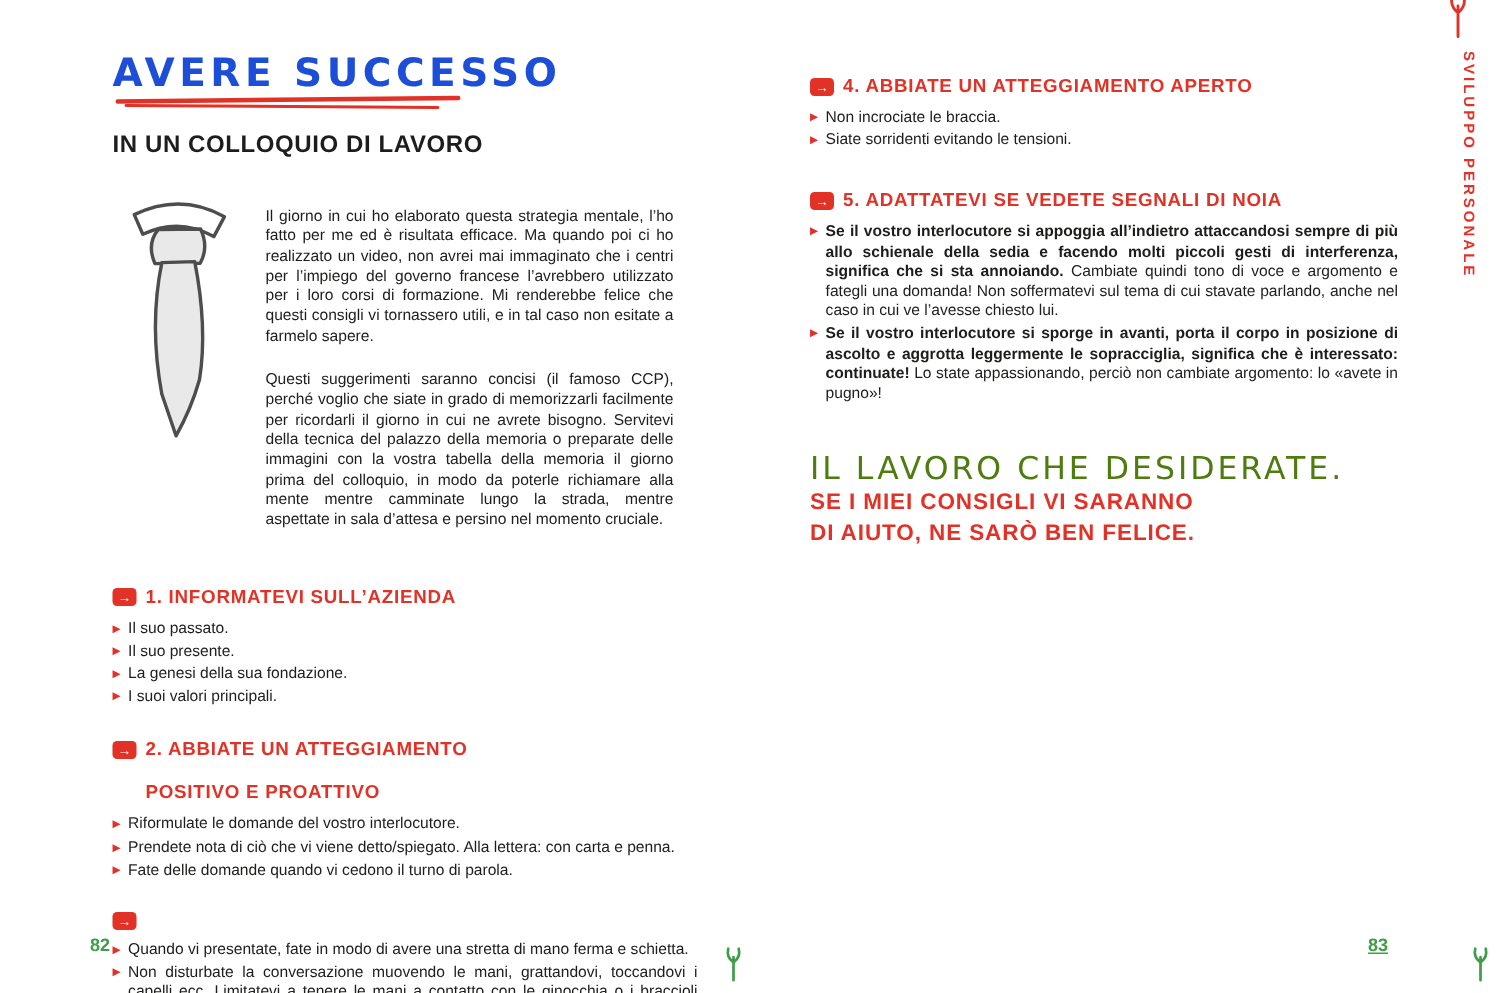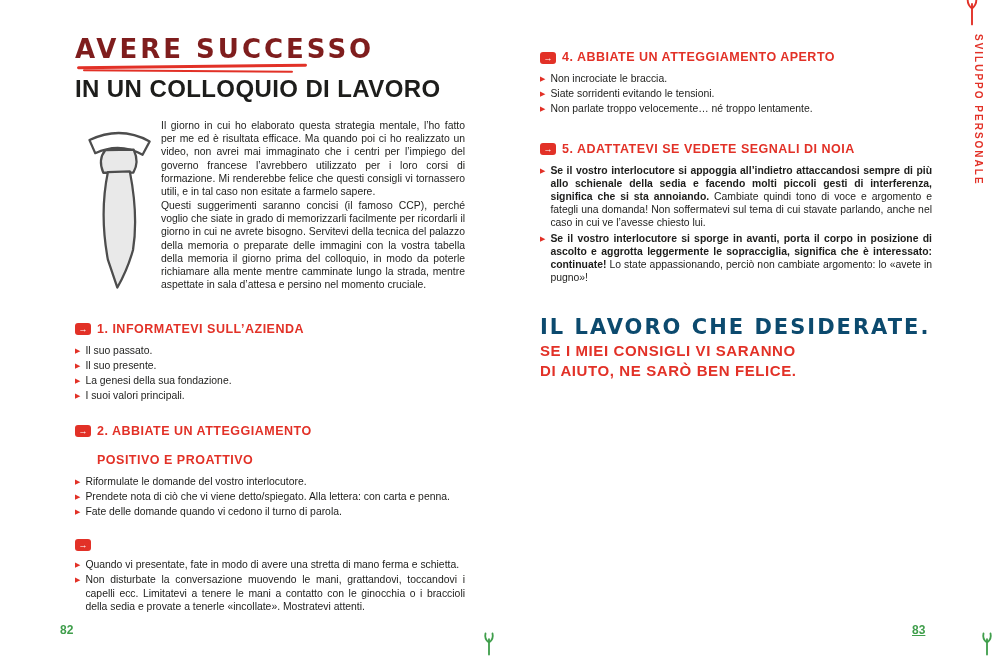--- a/index.html
+++ b/index.html
@@ -7,55 +7,55 @@
     width:1000px;height:662px;position:relative;overflow:hidden;
     background:#ffffff;color:#1d1d1b;
     font-family:"Liberation Sans", sans-serif;
   }
   .page{position:absolute;}
   .page-left{left:75px;top:36px;width:390px;}
   .page-right{left:540px;top:50px;width:392px;}
 
   
   .script-title{
-    color:#7f1d1d;font-weight:800;font-size:26px;letter-spacing:3px;
+    color:#1d4ed8;font-weight:800;font-size:26px;letter-spacing:3px;
     font-family:"DejaVu Sans", sans-serif;line-height:1.05;
   }
   .title-underline{height:3px;background:#e23127;border-radius:3px;
     width:230px;margin:2px 0 1px 2px;transform:rotate(-0.6deg);}
   .title-underline.second{height:2px;width:210px;margin-left:8px;transform:rotate(0.4deg);}
-  .main-title{font-size:24px;font-weight:800;letter-spacing:0.4px;margin-top:4px;line-height:1.1;}
+  .main-title{font-size:16px;font-weight:800;letter-spacing:0.4px;margin-top:16px;line-height:1.1;}
 
   
   .intro-row{display:flex;margin-top:16px;}
   .tie-wrap{flex:0 0 86px;padding-top:2px;}
   .tie-wrap svg{transform:rotate(3deg);}
   .intro-text{flex:1;font-size:10.4px;line-height:1.28;text-align:justify;}
-  .intro-text p{margin:0;}
+  .intro-text p{margin:16px;}
 
   
   .section{margin-top:21px;}
   .heading-row{display:flex;align-items:center;gap:6px;}
   .heading-row.cont{margin-top:14px;padding-left:22px;}
   .h-icon{flex:0 0 auto;width:16px;height:12px;background:#e23127;border-radius:3px;
     color:#fff;font-size:9px;line-height:12px;text-align:center;font-weight:bold;}
   .h-text{color:#e23127;font-weight:800;font-size:12.5px;letter-spacing:0.5px;line-height:1.2;}
 
   
   .bullets{margin-top:7px;}
   .bullet-row{display:flex;gap:5px;font-size:10.4px;line-height:1.27;margin:2px 0;}
   .bullet-row.justify .b-text{text-align:justify;}
   .b-glyph{flex:0 0 auto;color:#e23127;font-size:7px;line-height:13px;}
   .b-text{flex:1;}
   .b-bold{font-weight:bold;}
 
   
   .closing{margin-top:30px;}
   .closing .c-line{color:#e23127;font-weight:800;font-size:15px;letter-spacing:0.6px;line-height:1.35;}
-  .closing .c-script{color:#0c4a6e;font-weight:700;font-size:21px;letter-spacing:2px;
+  .closing .c-script{color:#4d7c0f;font-weight:400;font-size:21px;letter-spacing:2px;
     font-family:"DejaVu Sans", sans-serif;line-height:1.25;}
 
   
   .page-number{position:absolute;color:#3f9e4b;font-weight:800;font-size:12px;}
   .pn-left{left:60px;top:623px;}
   .pn-right{left:912px;top:623px;text-decoration:underline;}
 
   
   .edge-label{
     position:absolute;right:16px;top:34px;
@@ -171,24 +171,20 @@
       </div>
       <div class="bullets">
         <div class="bullet-row">
           <span class="b-glyph">▶</span>
           <span class="b-text">Non incrociate le braccia.</span>
         </div>
         <div class="bullet-row">
           <span class="b-glyph">▶</span>
           <span class="b-text">Siate sorridenti evitando le tensioni.</span>
         </div>
-        <div class="bullet-row">
-          <span class="b-glyph">▶</span>
-          <span class="b-text">Non parlate troppo velocemente… né troppo lentamente.</span>
-        </div>
       </div>
     </div>
 
     <div class="section" style="margin-top:26px;">
       <div class="heading-row">
         <span class="h-icon">→</span>
         <span class="h-text">5. ADATTATEVI SE VEDETE SEGNALI DI NOIA</span>
       </div>
       <div class="bullets">
         <div class="bullet-row justify">

